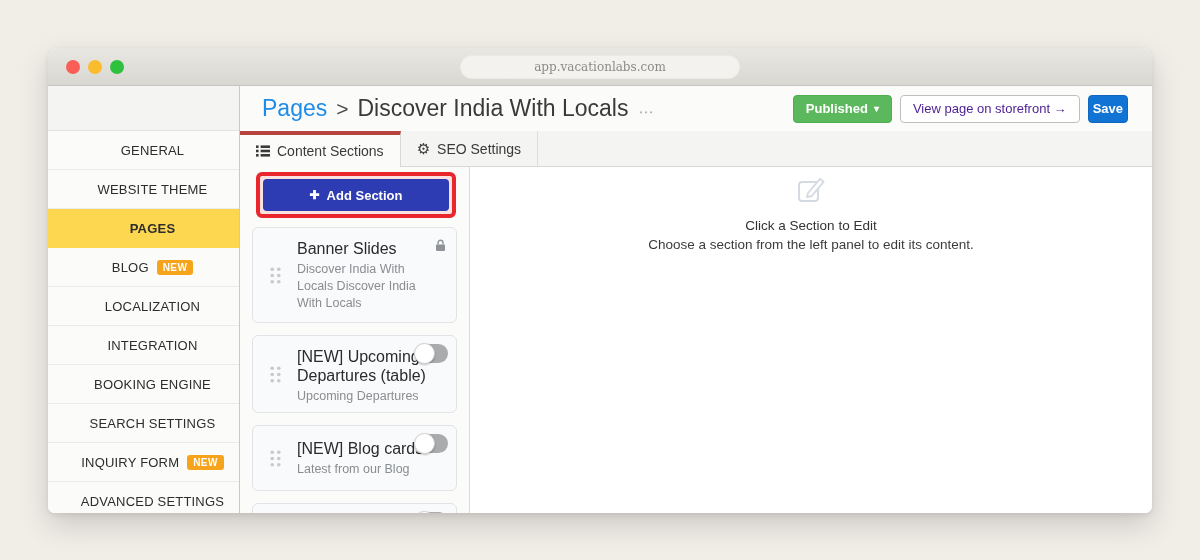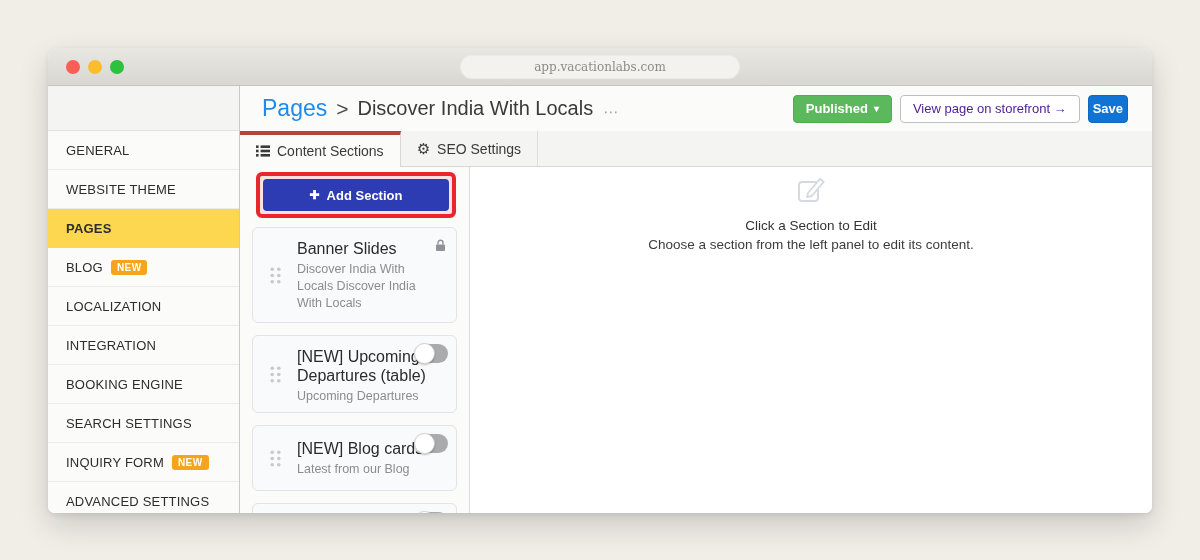--- a/index.html
+++ b/index.html
@@ -32,39 +32,39 @@
   .url-pill span { font-family:"DejaVu Serif", serif; font-size:12px; color:#8c8b88; }
 
   
   .app-body { display:flex; height:427px; }
 
   .sidebar { width:192px; background:#fbfbfa; border-right:1px solid #c9c9c7; flex:none; overflow:hidden; }
   .sidebar-top { height:45px; background:#f4f4f2; border-bottom:1px solid #e2e2e0; }
   .nav-item {
     height:39px; display:flex; align-items:center; padding-left:18px;
     border-bottom:1px solid #ebebe9; font-size:13px; color:#2d2d2d;
-    letter-spacing:.2px; cursor:pointer; background:#fbfbfa;
+    letter-spacing:.2px; cursor:pointer; background:#fbfbfa;justify-content:center;
   }
   .nav-item.active { background:#fcd74f; font-weight:bold; border-bottom:1px solid #fcd74f; }
   .badge {
     margin-left:8px; background:#f7a41d; color:#fff; font-size:10px; font-weight:bold;
     padding:2px 6px 2px; border-radius:3px; letter-spacing:.4px;
   }
 
   .main { flex:1; display:flex; flex-direction:column; min-width:0; }
 
   
   .page-header {
     height:45px; background:#fbfbfa; display:flex; align-items:center;
     padding:0 24px 0 22px; flex:none;
   }
   .breadcrumb { display:flex; align-items:center; white-space:nowrap; }
   .breadcrumb a { color:#1d8ce8; font-size:23px; text-decoration:none; cursor:pointer; }
   .breadcrumb .sep { color:#4a4a4a; font-size:21px; margin:0 9px; }
-  .breadcrumb .title { color:#3a3a3a; font-size:20px; }
+  .breadcrumb .title { color:#3a3a3a; font-size:23px; }
   .breadcrumb .dots { color:#a3a3a3; font-size:15px; margin-left:10px; margin-top:6px; }
   .header-actions { margin-left:auto; display:flex; gap:8px; align-items:center; }
   .btn {
     height:28px; border-radius:4px; font-size:13px; padding:0 12px;
     display:inline-flex; align-items:center; cursor:pointer; border:1px solid transparent;
     font-family:"Liberation Sans", sans-serif;
   }
   .btn.green { background:#5cb85c; border-color:#4cae4c; color:#fff; font-weight:bold; }
   .btn.green .caret { font-size:10px; margin-left:6px; }
   .btn.white { background:#fff; border-color:#bfbfbf; color:#4c1d95; }

